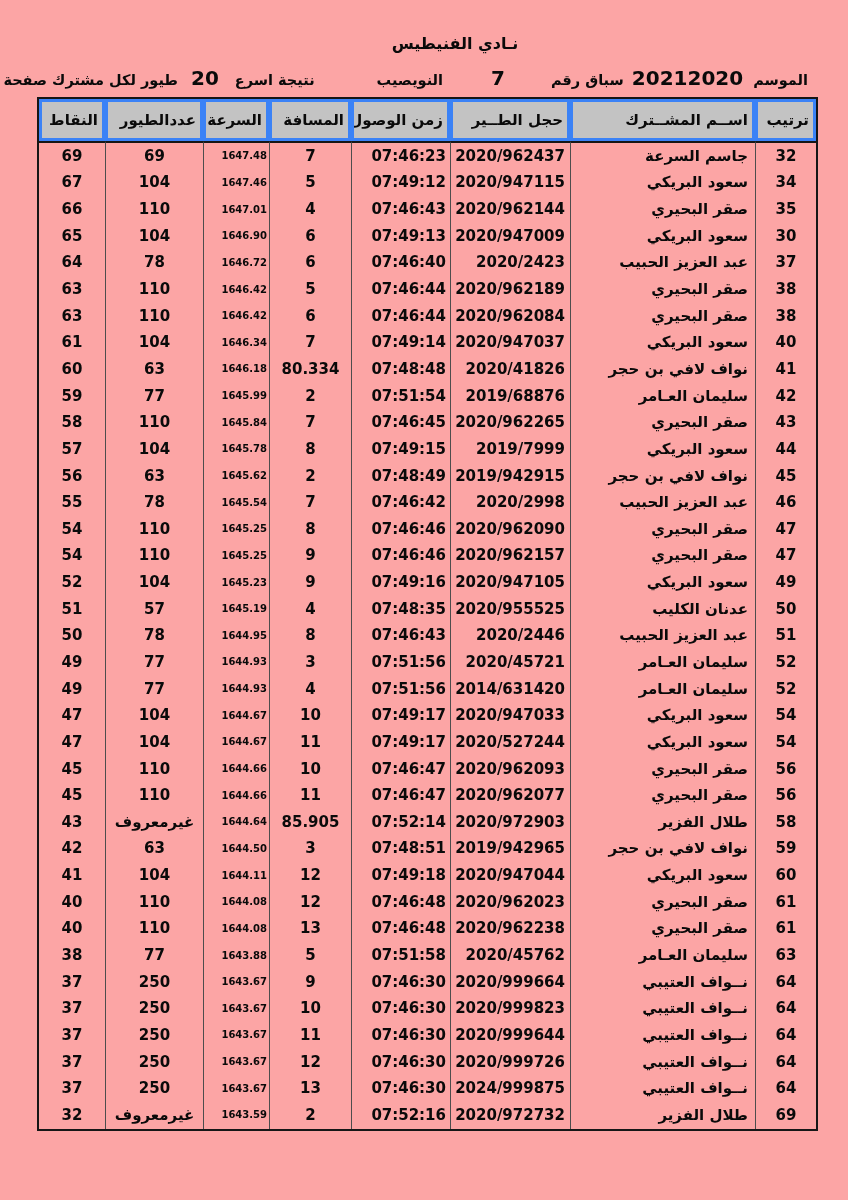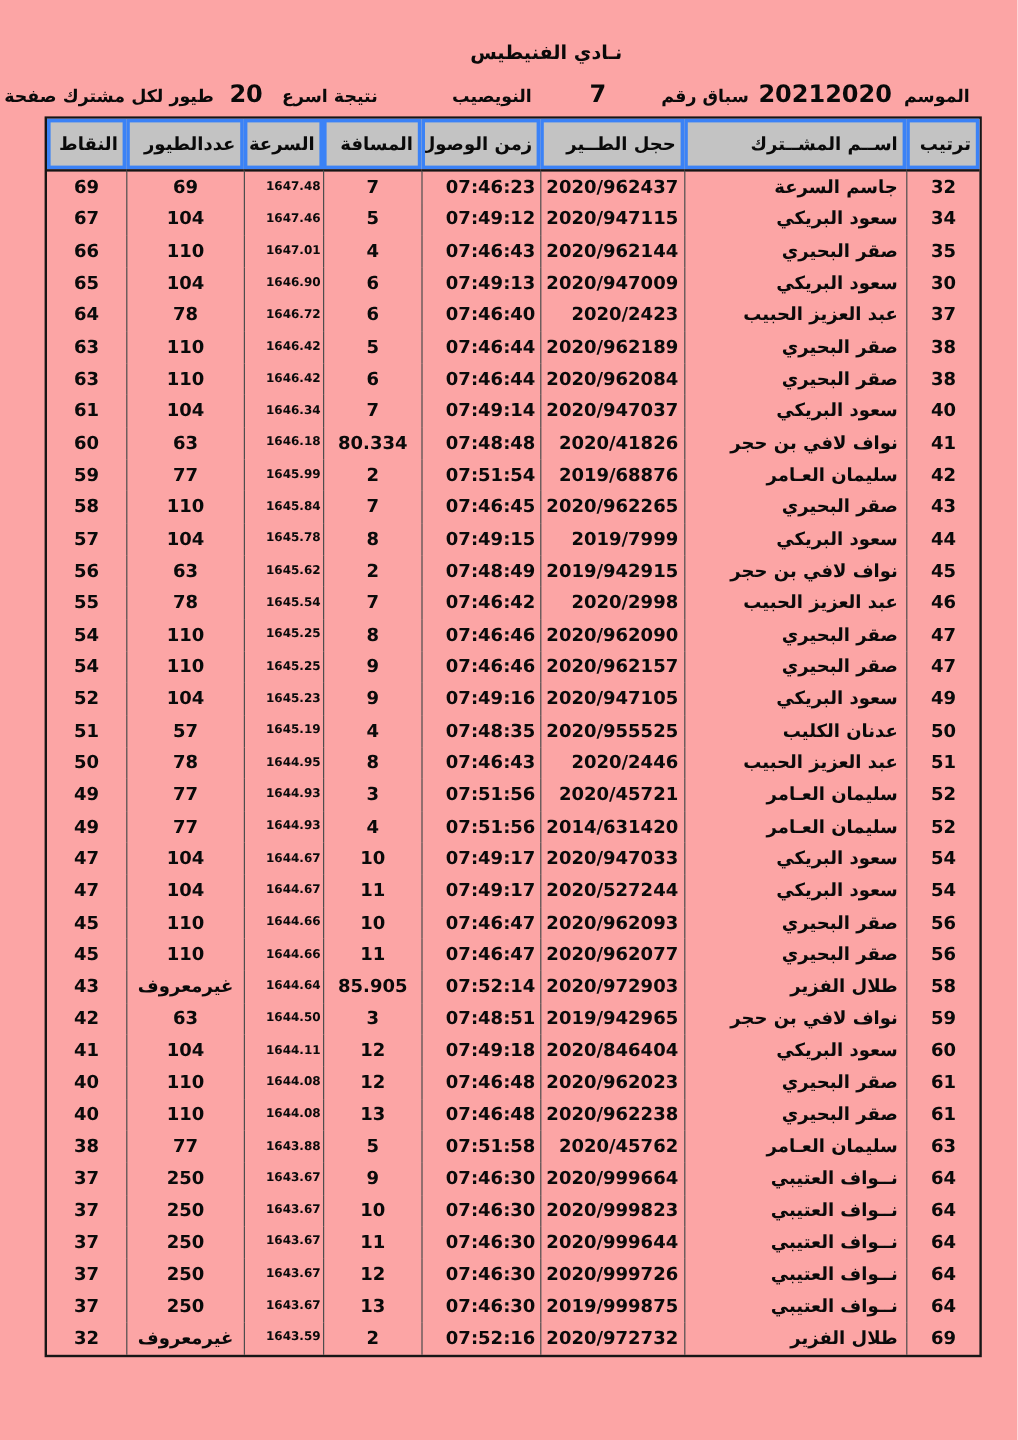--- a/index.html
+++ b/index.html
@@ -392,21 +392,21 @@
           <td class="col-ring">2019/942965</td>
           <td class="col-time">07:48:51</td>
           <td class="col-distance">3</td>
           <td class="col-speed">1644.50</td>
           <td class="col-birds">63</td>
           <td class="col-points">42</td>
         </tr>
         <tr>
           <td class="col-rank">60</td>
           <td class="col-name">سعود البريكي</td>
-          <td class="col-ring">2020/846404</td>
+          <td class="col-ring">2020/947044</td>
           <td class="col-time">07:49:18</td>
           <td class="col-distance">12</td>
           <td class="col-speed">1644.11</td>
           <td class="col-birds">104</td>
           <td class="col-points">41</td>
         </tr>
         <tr>
           <td class="col-rank">61</td>
           <td class="col-name">صقر البحيري</td>
           <td class="col-ring">2020/962023</td>
@@ -472,21 +472,21 @@
           <td class="col-ring">2020/999726</td>
           <td class="col-time">07:46:30</td>
           <td class="col-distance">12</td>
           <td class="col-speed">1643.67</td>
           <td class="col-birds">250</td>
           <td class="col-points">37</td>
         </tr>
         <tr>
           <td class="col-rank">64</td>
           <td class="col-name">نــواف العتيبي</td>
-          <td class="col-ring">2019/999875</td>
+          <td class="col-ring">2024/999875</td>
           <td class="col-time">07:46:30</td>
           <td class="col-distance">13</td>
           <td class="col-speed">1643.67</td>
           <td class="col-birds">250</td>
           <td class="col-points">37</td>
         </tr>
         <tr>
           <td class="col-rank">69</td>
           <td class="col-name">طلال الفزير</td>
           <td class="col-ring">2020/972732</td>

